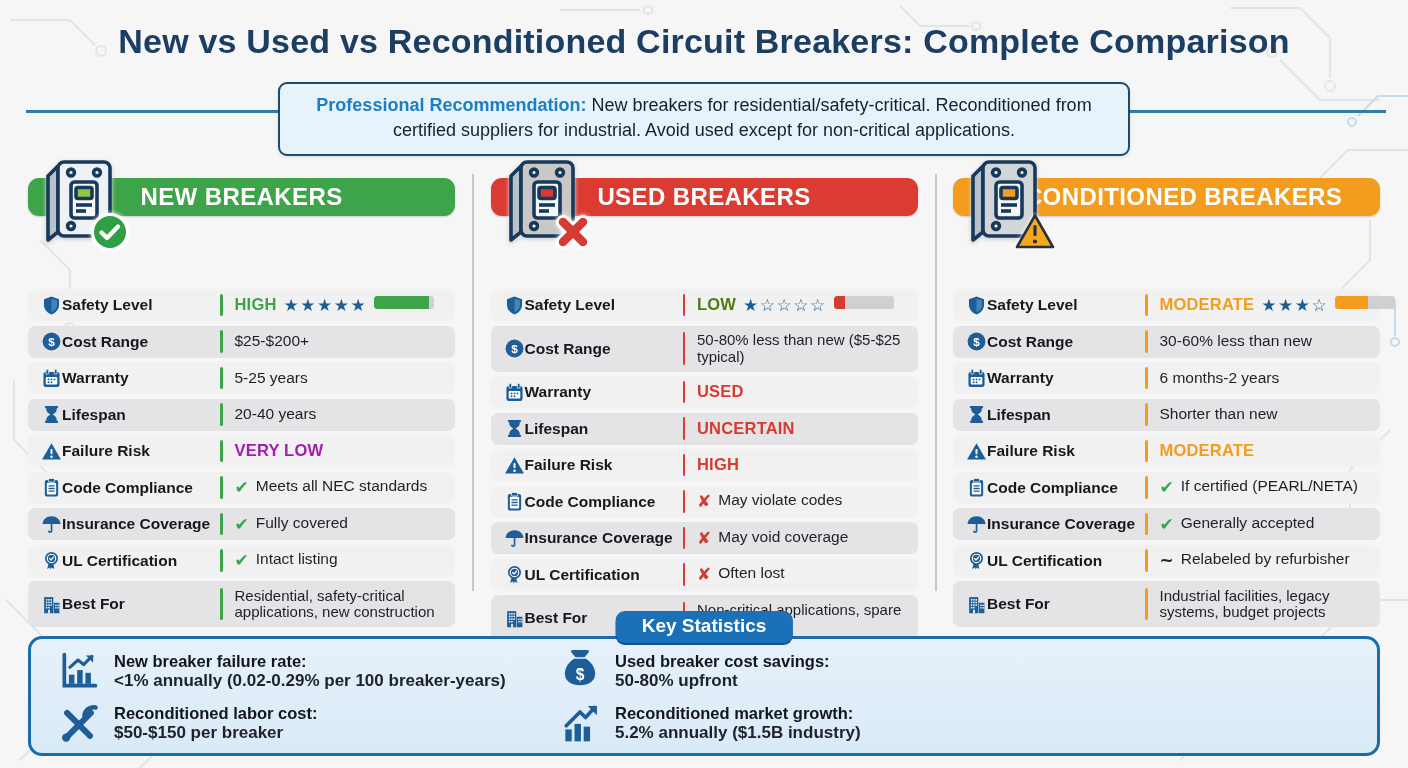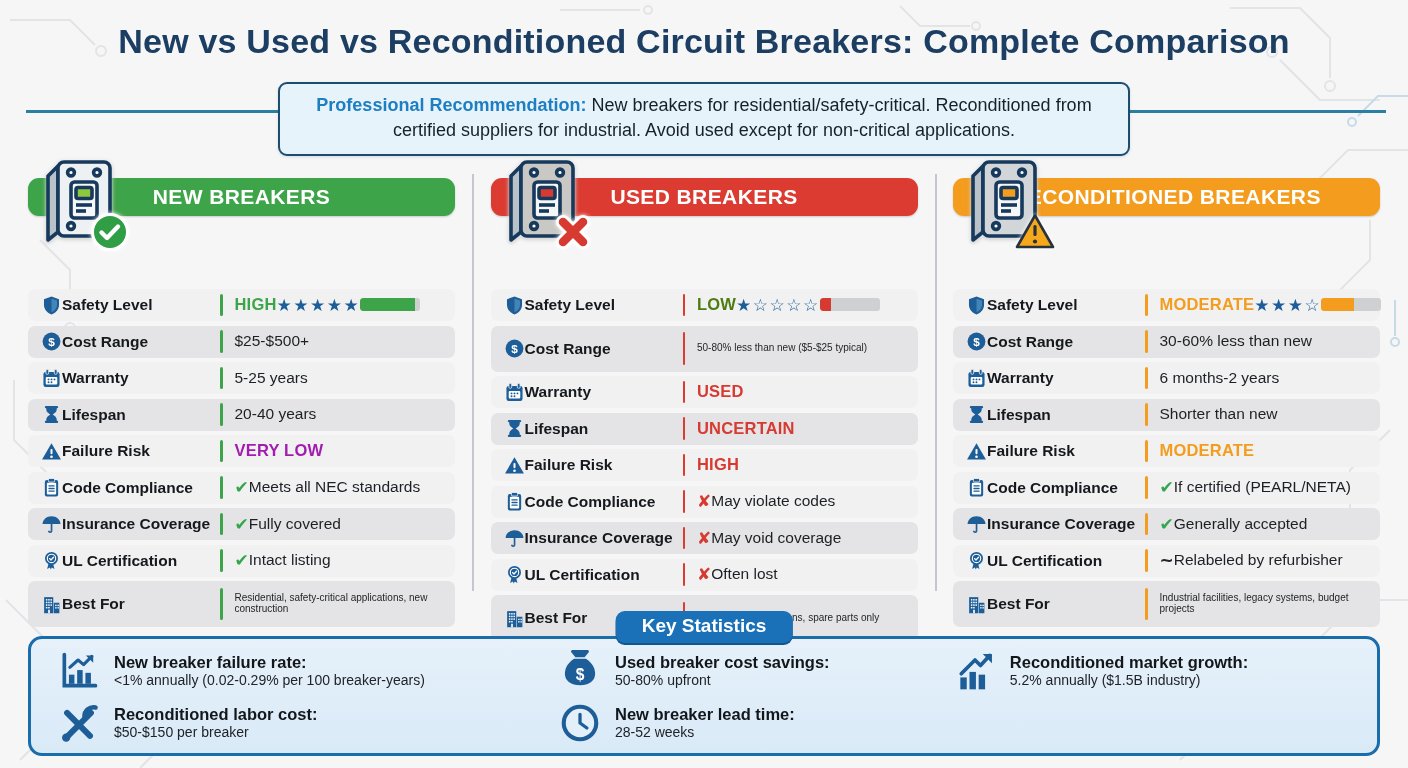--- a/index.html
+++ b/index.html
@@ -36,40 +36,40 @@
   .cols { position:absolute; left:28px; top:178px; width:1352px; z-index:2;
           display:grid; grid-template-columns:427px 427px 427px; column-gap:35.5px; }
   .colsep { position:absolute; top:-4px; width:1.5px; height:417px; background:#9aa1a8; opacity:.55; }
   .colsep.s1 { left:444px; } .colsep.s2 { left:907px; }
 
   .col { position:relative; }
   .hdr { position:relative; height:38px; }
   .hdr-bar {
     position:absolute; inset:0; border-radius:11px;
     display:flex; align-items:center; justify-content:center;
-    color:#fff; font-size:21px; font-weight:800; letter-spacing:.4px;
+    color:#fff; font-size:24px; font-weight:800; letter-spacing:.4px;
     box-shadow:0 1px 2px rgba(0,0,0,.18);
   }
   .breaker { position:absolute; left:12px; top:-22px; width:88px; height:96px; z-index:3;
              filter:drop-shadow(0 0 2px #fff) drop-shadow(0 1px 1px rgba(0,0,0,.25)); }
   .badge { position:absolute; left:62px; top:34px; width:40px; height:40px; z-index:4;
            filter:drop-shadow(0 0 2px #fff); }
 
   .rows { margin-top:73px; display:flex; flex-direction:column; gap:4.5px; }
   .row { height:32px; border-radius:7px; display:flex; align-items:center; position:relative; }
   .row.l { background:#f1f1f2; } .row.d { background:#e4e4e6; }
   .row.tall { height:46px; }
   .ric { width:21px; height:21px; margin-left:13px; flex:0 0 21px; }
   .ric svg { width:21px; height:21px; }
   .rlabel { font-weight:700; font-size:15.5px; color:#15181c; margin-left:0;
             width:158px; flex:0 0 158px; white-space:nowrap; }
   .vdiv { width:2.5px; height:70%; border-radius:2px; flex:0 0 2.5px; }
-  .rval { display:flex; align-items:center; padding-left:12px; font-size:15.5px;
+  .rval { display:flex; gap:7px; padding-left:12px; font-size:15.5px;
           color:#1d2024; line-height:1.08; flex:1; padding-right:6px; }
-  .rval.small { font-size:10px; }
+  .rval.small { font-size:15px; }
   .rating { font-size:16.5px; font-weight:800; letter-spacing:.2px; }
   .stars { color:#1d5d98; font-size:17px; letter-spacing:1.5px; font-family:"DejaVu Sans",sans-serif; white-space:nowrap; }
   .bar { width:60px; height:13px; background:#cfd0d2; border-radius:3px; overflow:hidden; flex:0 0 60px; }
   .bar .fill { display:block; height:100%; border-radius:3px 0 0 3px; }
   .pre { font-weight:800; font-size:17px; font-family:"DejaVu Sans",sans-serif; }
   .bold-val { font-weight:800; font-size:16.5px; letter-spacing:.2px; }
 
   
   .stats {
     position:absolute; left:28px; top:636px; width:1352px; height:120px; z-index:2;
@@ -84,21 +84,21 @@
   }
   .stats-grid {
     position:absolute; inset:10px 26px 8px 26px;
     display:grid; grid-template-columns:1.3fr 1.02fr 1.05fr; grid-template-rows:1fr 1fr;
     grid-auto-flow:column; column-gap:18px; row-gap:2px; align-items:center;gap:8px;
   }
   .stat { display:flex; align-items:center; gap:13px; }
   .stat .sic { width:44px; height:44px; flex:0 0 44px; }
   .stat .sic svg { width:44px; height:44px; }
   .stat .stitle { font-weight:800; font-size:16.5px; color:#13161a; line-height:1.15; }
-  .stat .sdetail { font-size:14px; color:#20242a; line-height:1.15; }
+  .stat .sdetail { font-size:17px; color:#20242a; line-height:1.15;font-weight:bold; }
 </style>
 </head>
 <body>
 
 <svg class="bgdec" width="1408" height="768" viewBox="0 0 1408 768" fill="none">
   <g stroke="#e3e4e6" stroke-width="2">
     <path d="M1230 8h70l30 30v40"></path>
       <circle cx="1330" cy="86" r="5"></circle>
     <path d="M1280 60l40 40h60"></path>
       <circle cx="1272" cy="52" r="5"></circle>
@@ -197,21 +197,21 @@
         <div class="row d">
           <span class="ric">
             <svg viewBox="0 0 24 24">
               <circle cx="12" cy="12" r="10.2" fill="#1d5d98"></circle>
               <text x="12" y="16.8" font-size="13.5" font-weight="bold" fill="#fff" text-anchor="middle" font-family="Liberation Sans,sans-serif">$</text>
             </svg>
           </span>
           <span class="rlabel">Cost Range</span>
           <span class="vdiv" style="background: rgb(62, 164, 73);"></span>
           <div class="rval">
-            <span>$25-$500+</span>
+            <span>$25-$200+</span>
           </div>
         </div>
         <div class="row l">
           <span class="ric">
             <svg viewBox="0 0 24 24">
               <rect x="2.8" y="4.6" width="18.4" height="17" rx="2.6" fill="#1d5d98"></rect>
               <rect x="5.6" y="1.8" width="3.2" height="5.4" rx="1.3" fill="#1d5d98" stroke="#f1f1f2" stroke-width=".9"></rect>
               <rect x="15.2" y="1.8" width="3.2" height="5.4" rx="1.3" fill="#1d5d98" stroke="#f1f1f2" stroke-width=".9"></rect>
               <rect x="5.4" y="10.2" width="13.2" height="8.6" rx="1.2" fill="#fff"></rect>
               <circle cx="8.6" cy="13" r="1.1" fill="#1d5d98"></circle>
@@ -764,33 +764,20 @@
           </svg>
         </span>
         <div>
           <div class="stitle">Used breaker cost savings:</div>
           <div class="sdetail">50-80% upfront</div>
         </div>
       </div>
       <div class="stat">
         <span class="sic">
           <svg viewBox="0 0 48 48">
-            <circle cx="24" cy="24" r="20" fill="#1d5d98"></circle>
-            <circle cx="24" cy="24" r="15.5" fill="#e3f0fa"></circle>
-            <path d="M24 14.5V24l7.5 5.5" stroke="#1d5d98" stroke-width="3.6" fill="none" stroke-linecap="round" stroke-linejoin="round"></path>
-          </svg>
-        </span>
-        <div>
-          <div class="stitle">New breaker lead time:</div>
-          <div class="sdetail">28-52 weeks</div>
-        </div>
-      </div>
-      <div class="stat">
-        <span class="sic">
-          <svg viewBox="0 0 48 48">
             <rect x="8" y="31" width="7" height="13" fill="#1d5d98"></rect>
             <rect x="18" y="25" width="7" height="19" fill="#1d5d98"></rect>
             <rect x="28" y="28" width="7" height="16" fill="#1d5d98"></rect>
             <path d="M9 27L24 12l6 6 10-11" stroke="#1d5d98" stroke-width="4" fill="none" stroke-linecap="round" stroke-linejoin="round"></path>
             <path d="M32.5 5.5h10v10z" fill="#1d5d98"></path>
           </svg>
         </span>
         <div>
           <div class="stitle">Reconditioned market growth:</div>
           <div class="sdetail">5.2% annually ($1.5B industry)</div>

